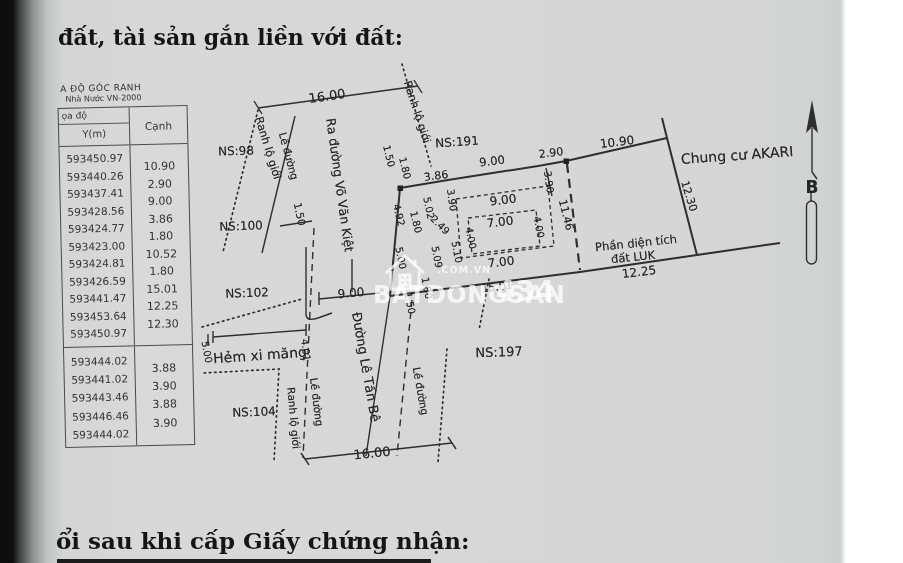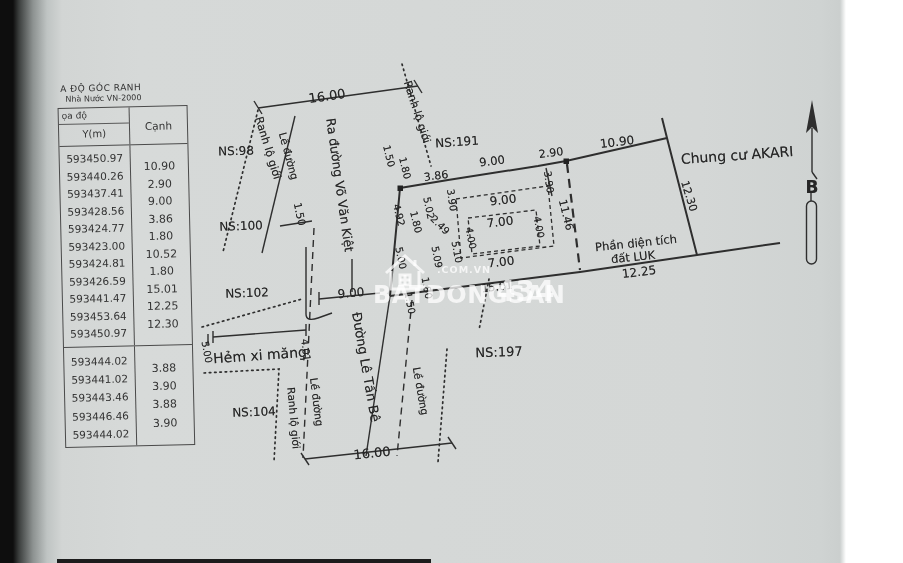--- a/index.html
+++ b/index.html
@@ -53,20 +53,21 @@
   .wm .house{position:absolute;left:382px;top:250px;}
   .wm .com{position:absolute;left:437px;top:264px;font-size:9.5px;font-weight:bold;letter-spacing:1px;}
   .wm .brand{position:absolute;left:373px;top:281px;font-size:24px;font-weight:bold;letter-spacing:.5px;}
   .wm .num{position:absolute;left:496px;top:275px;font-size:28px;font-weight:bold;}
 </style>
 </head>
 <body>
 
 <div class="sheet">
 
+  <div class="heading top">đất, tài sản gắn liền với đất:</div>
 
   <div class="tbl">
     <div class="cap1">A ĐỘ GÓC RANH</div>
     <div class="cap2">Nhà Nước VN-2000</div>
     <div class="grid">
       <div class="thead">
         <div class="th-left">
           <div class="th-toado">ọa độ</div>
           <div class="th-ym">Y(m)</div>
         </div>
@@ -240,14 +241,15 @@
         <path d="M9,21 L9,39 L37,39 L37,21"></path>
         <rect x="18" y="25" width="10" height="10"></rect>
         <path d="M23,25 L23,35 M18,30 L28,30"></path>
       </g>
     </svg>
     <span class="com">.COM.VN</span>
     <span class="brand">BATDONGSAN</span>
     <span class="num">434</span>
   </div>
 
+  <div class="heading bottom">ổi sau khi cấp Giấy chứng nhận:</div>
   <div class="footer-rule"></div>
 </div>
 
 </body></html>

